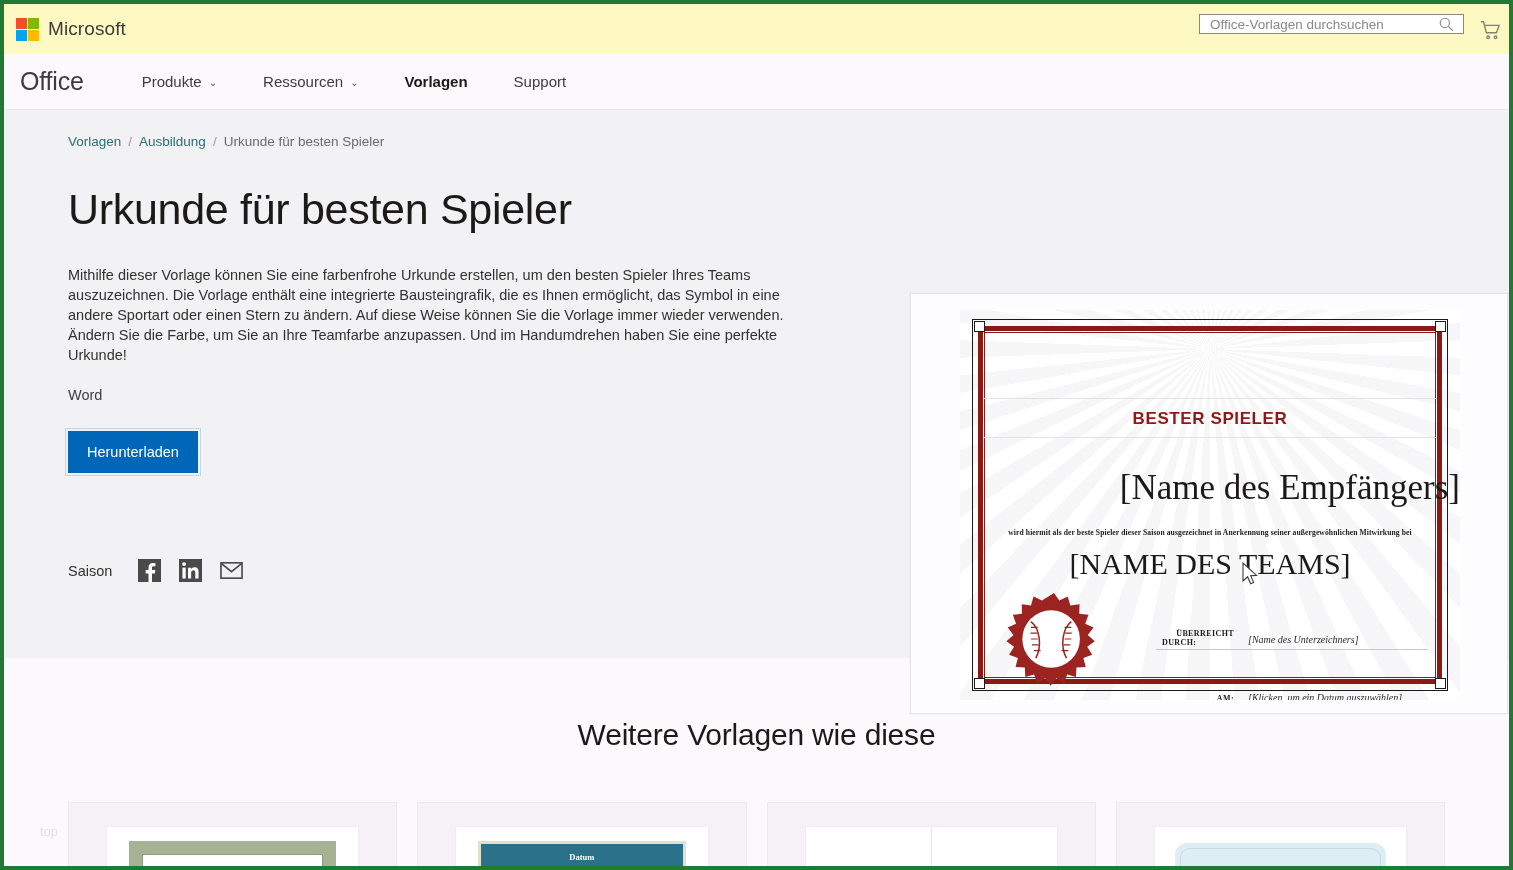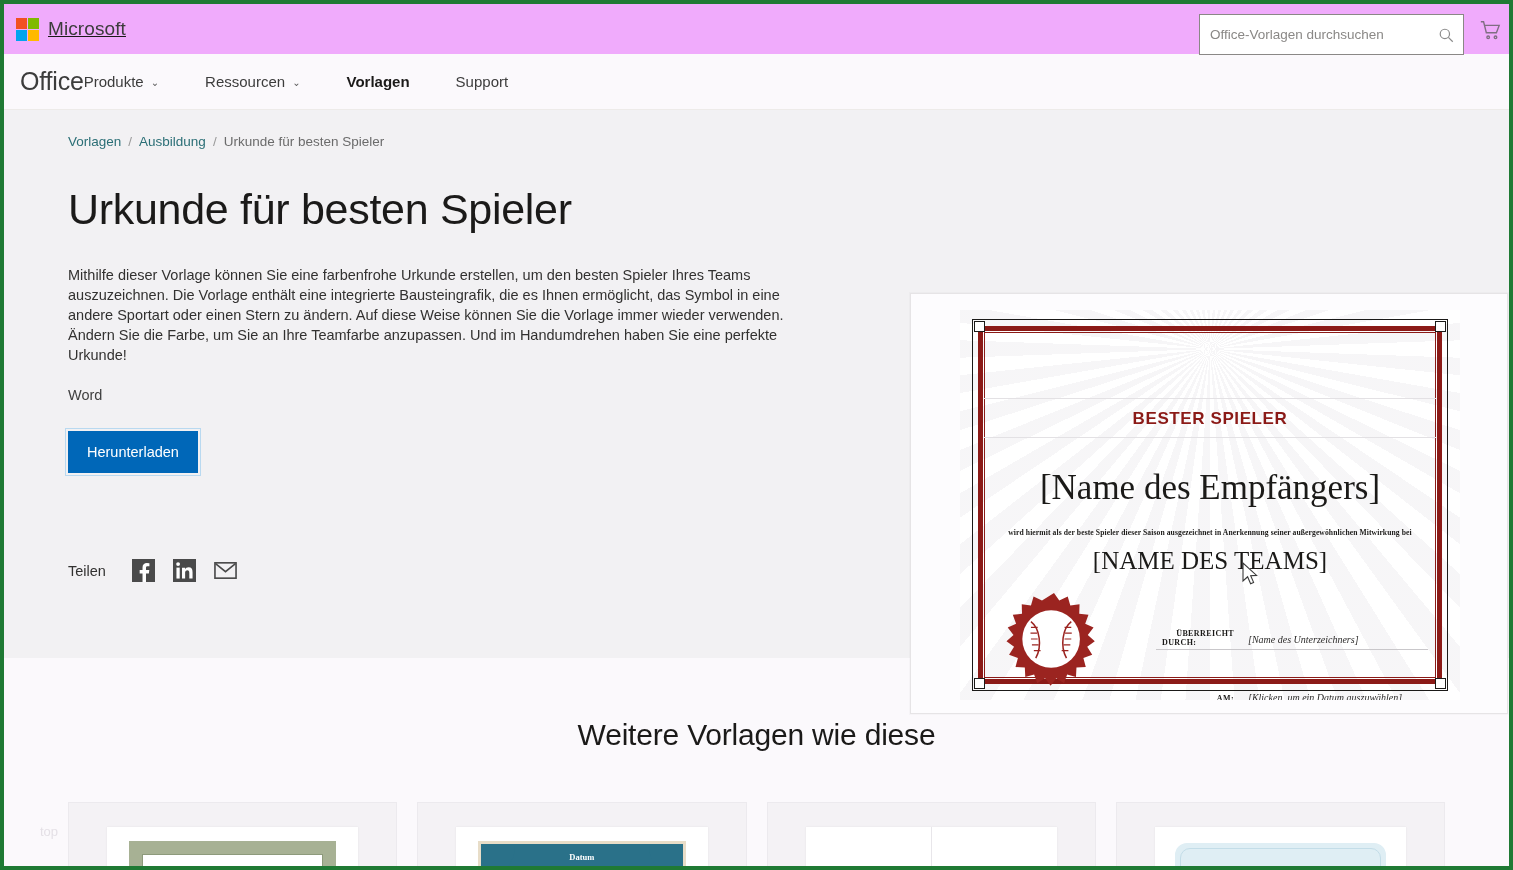--- a/index.html
+++ b/index.html
@@ -21,40 +21,39 @@
     position: absolute;
     left: 4px; top: 4px;
     width: 1505px; height: 862px;
     overflow: hidden;
     background: #fbf9fc;
   }
 
   
   .ms-bar {
     height: 50px;
-    background: #f0abfc;
+    background: #fef9c3;
     display: flex;
     align-items: center;
     padding: 0 12px 0 12px;
     position: relative;
-    text-decoration: underline;
   }
   .ms-logo-wrap { display: flex; align-items: center; gap: 9px; }
   .ms-squares { width: 23px; height: 23px; display: grid; grid-template-columns: 11px 11px; grid-template-rows: 11px 11px; gap: 1px; }
   .sq { display: block; }
   .sq.r { background: #f25022; }
   .sq.g { background: #7fba00; }
   .sq.b { background: #00a4ef; }
   .sq.y { background: #ffb900; }
   .ms-word { font-size: 19px; color: #3c3c3c; letter-spacing: .1px; }
 
   .search-box {
     position: absolute;
     right: 45px; top: 10px;
-    width: 265px; height: 41px;
+    width: 265px; height: 20px;
     background: #ffffff;
     border: 1px solid #8a8886;
     display: flex; align-items: center;
     padding: 0 8px 0 10px;
   }
   .search-box input {
     flex: 1; border: none; outline: none;
     font-family: "Liberation Sans", sans-serif;
     font-size: 13.5px; color: #323130; background: transparent;
   }
@@ -66,21 +65,21 @@
   .office-nav {
     height: 56px;
     background: #fbf9fc;
     display: flex;
     align-items: center;
     padding-left: 16px;
     border-bottom: 1px solid #edebe9;
   }
   .office-brand {
     font-size: 25px; color: #3c3c3c; font-weight: 400;
-    letter-spacing: -.2px;
+    margin-right: 58px; letter-spacing: -.2px;
   }
   .nav-links { display: flex; align-items: center; }
   .nav-item {
     font-size: 15px; color: #3c3c3c;
     margin-right: 46px; cursor: pointer;
     display: flex; align-items: center; gap: 7px;
     white-space: nowrap;
   }
   .nav-item.active { font-weight: bold; color: #1b1a19; }
   .chev { font-size: 10px; color: #5a5a5a; position: relative; top: 1px; }
@@ -185,37 +184,37 @@
   }
   .cert-title {
     position: absolute; left: 0; right: 0; top: 99px;
     text-align: center;
     font-family: "Liberation Sans", sans-serif;
     font-weight: bold; font-size: 17px;
     letter-spacing: .6px; color: #8b1a17;
   }
   .cert-name {
     position: absolute; left: 0; right: 0; top: 158px;
-    text-align: center;
+    text-align: right;
     font-family: "Liberation Serif", serif;
     font-size: 35px; color: #1b1a18;
   }
   .cert-sub {
     position: absolute; left: 32px; right: 32px; top: 218px;
     text-align: center;
     font-family: "Liberation Serif", serif;
     font-weight: bold;
     font-size: 7.6px; color: #1b1a18;
     letter-spacing: .1px;
   }
   .cert-team {
     position: absolute; left: 0; right: 0; top: 237px;
     text-align: center;
     font-family: "Liberation Serif", serif;
-    font-size: 25px; color: #1b1a18;
+    font-size: 30px; color: #1b1a18;
   }
   .seal { position: absolute; left: 46px; top: 281px; width: 96px; height: 96px; }
   .sig-block { position: absolute; left: 196px; top: 300px; width: 272px; }
   .sig-row { position: relative; height: 40px; border-bottom: 1px solid #c9c7ca; }
   .sig-lbl {
     position: absolute; left: 0; bottom: 4px;
     font-family: "Liberation Serif", serif; font-weight: bold;
     font-size: 8px; letter-spacing: .4px; color: #1b1a18;
     width: 78px; text-align: right;
   }
@@ -336,21 +335,21 @@
     </div>
 
     <div class="hero-inner">
       <div class="hero-left">
         <h1 class="page-title">Urkunde für besten Spieler</h1>
         <p class="desc">Mithilfe dieser Vorlage können Sie eine farbenfrohe Urkunde erstellen, um den besten Spieler Ihres Teams auszuzeichnen. Die Vorlage enthält eine integrierte Bausteingrafik, die es Ihnen ermöglicht, das Symbol in eine andere Sportart oder einen Stern zu ändern. Auf diese Weise können Sie die Vorlage immer wieder verwenden. Ändern Sie die Farbe, um Sie an Ihre Teamfarbe anzupassen. Und im Handumdrehen haben Sie eine perfekte Urkunde!</p>
         <div class="app-name">Word</div>
         <button class="dl-btn">Herunterladen</button>
 
         <div class="share-row">
-          <span class="share-label">Teilen</span>
+          <span class="share-label">Saison</span>
 
           <svg class="share-ico" viewBox="0 0 24 24">
             <rect width="24" height="24" fill="#4a4a4a"></rect>
             <path d="M14.6 24v-9h3l.45-3.5H14.6V9.2c0-1 .28-1.7 1.73-1.7h1.85V4.37A24 24 0 0 0 15.48 4.2c-2.67 0-4.5 1.63-4.5 4.63V11.5H8v3.5h2.98V24z" fill="#ffffff"></path>
           </svg>
 
           <svg class="share-ico" viewBox="0 0 24 24">
             <rect width="24" height="24" fill="#4a4a4a"></rect>
             <rect x="3.6" y="9" width="3.4" height="11.4" fill="#ffffff"></rect>
             <circle cx="5.3" cy="5.3" r="2" fill="#ffffff"></circle>

